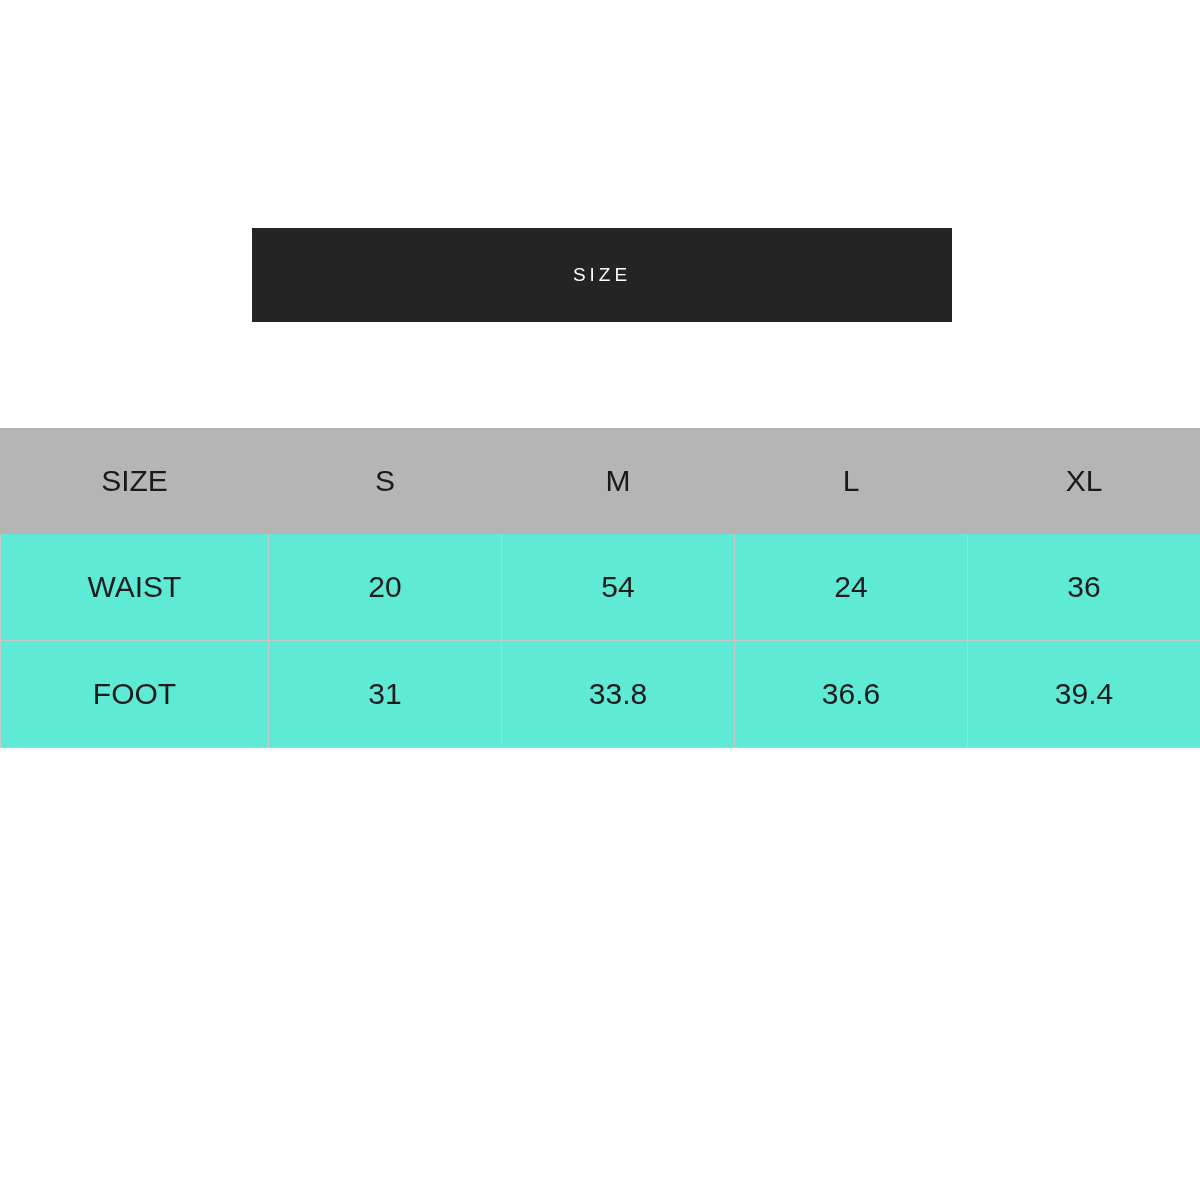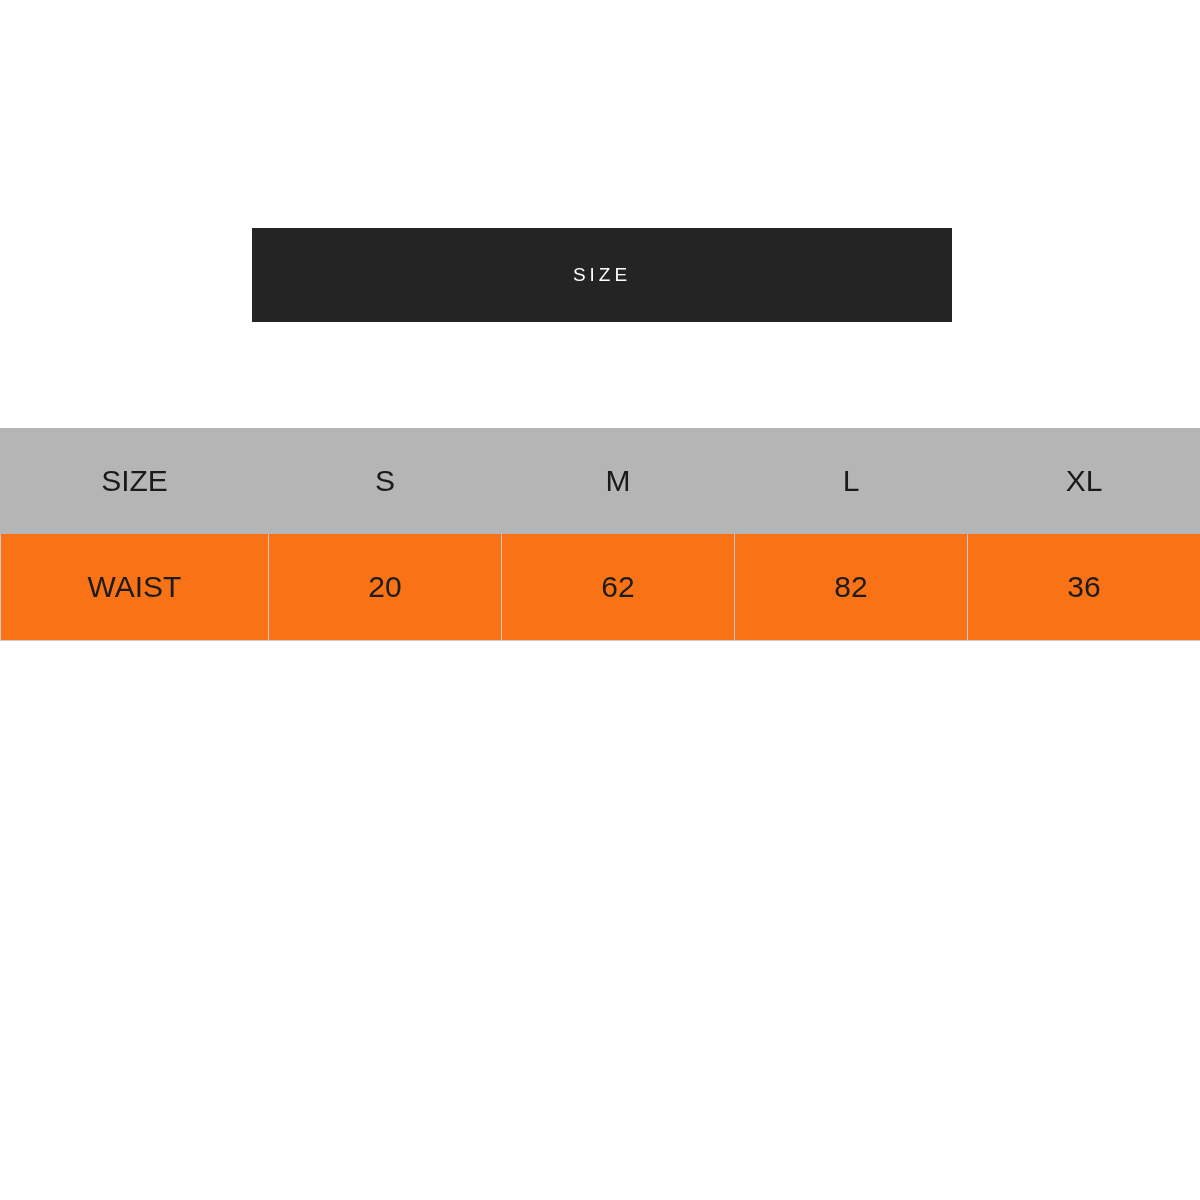--- a/index.html
+++ b/index.html
@@ -52,21 +52,21 @@
   }
   .size-table thead th {
     background: #b5b5b5;
     height: 104px;
     font-size: 30px;
     color: #1a1a1a;
     border-color: #b5b5b5;
   }
   .size-table tbody td {
     height: 106px;
-    background: #f97316;
+    background: #5eead4;
   }
   .col-label { width: 268px; }
   .col-val { width: 233px; }
 
   
   .hdr-first {
     position: relative;
   }
 </style>
 </head>
@@ -90,18 +90,25 @@
       <th>S</th>
       <th>M</th>
       <th>L</th>
       <th>XL</th>
     </tr>
   </thead>
   <tbody>
     <tr>
       <td>WAIST</td>
       <td>20</td>
-      <td>62</td>
-      <td>82</td>
+      <td>54</td>
+      <td>24</td>
       <td>36</td>
+    </tr>
+    <tr>
+      <td>FOOT</td>
+      <td>31</td>
+      <td>33.8</td>
+      <td>36.6</td>
+      <td>39.4</td>
     </tr>
   </tbody>
 </table>
 
 </body></html>

